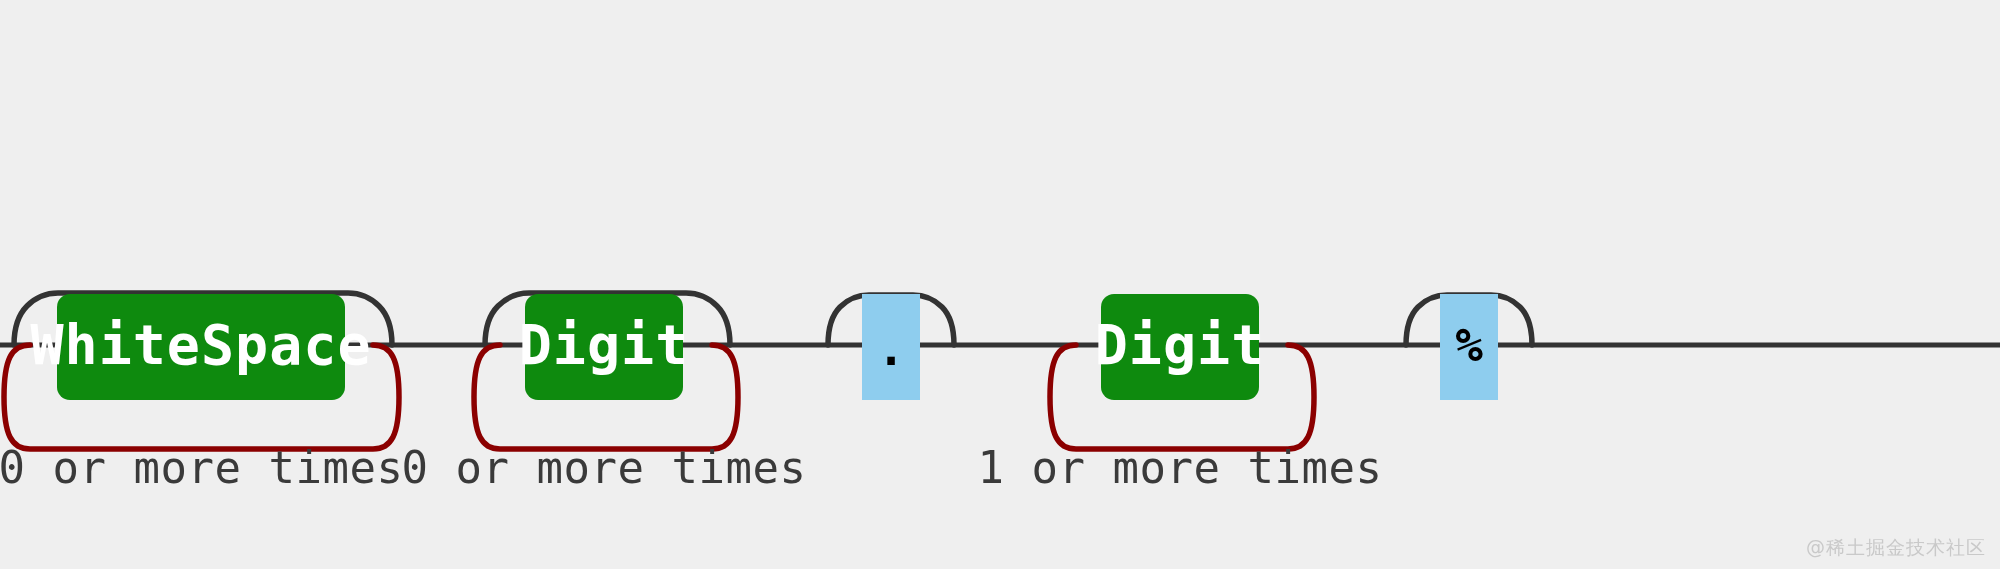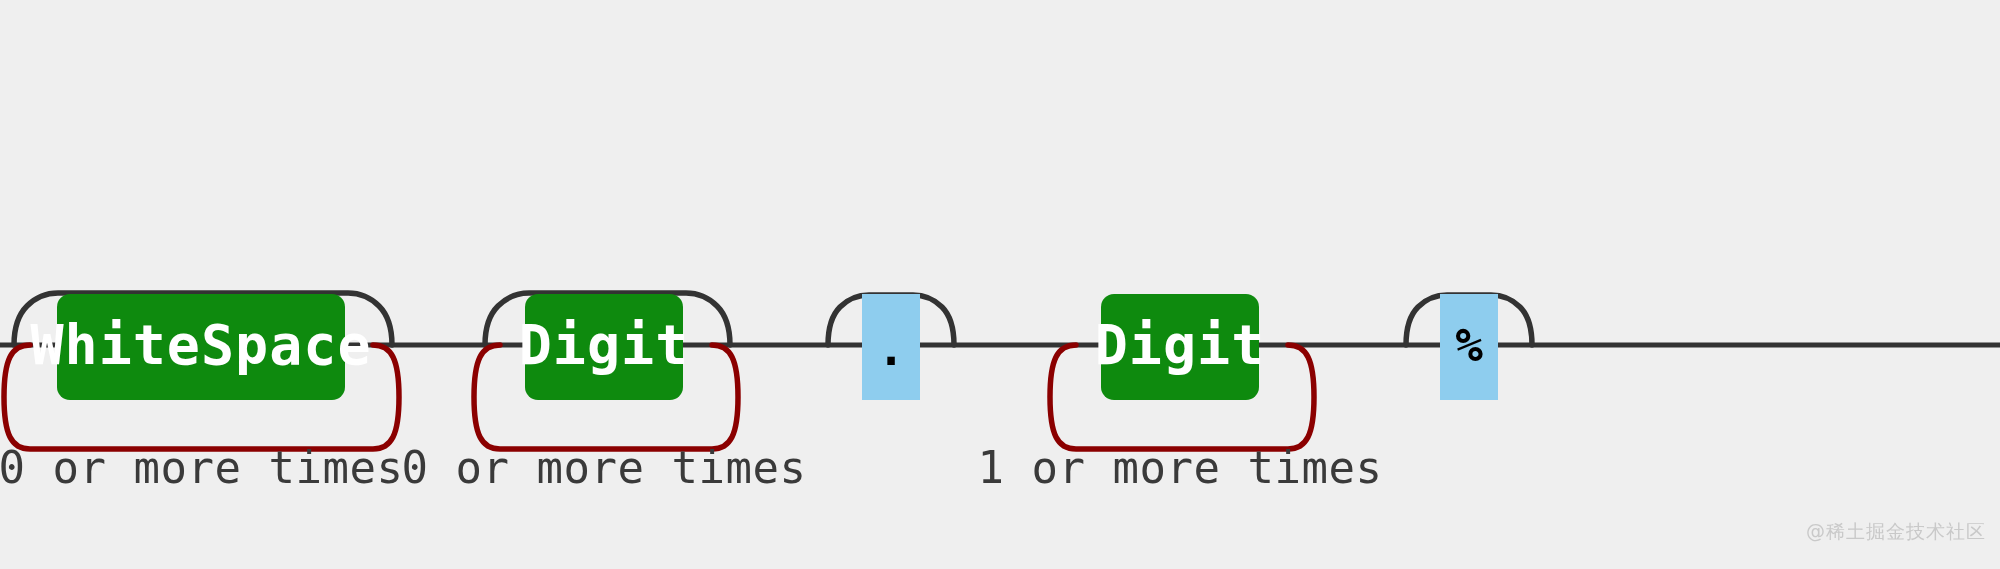--- a/index.html
+++ b/index.html
@@ -39,21 +39,21 @@
   .caption{
     fill:#3a3a3a;
     font-family:"DejaVu Sans Mono","Liberation Mono",monospace;
     font-size:44px;
     letter-spacing:0.5px;
     dominant-baseline:middle;
     text-anchor:middle;
   }
   .watermark{
     position:absolute;
-    right:14px;bottom:24px;
+    right:14px;bottom:8px;
     color:#c9c9c9;
     font-family:"DejaVu Sans","Liberation Sans",sans-serif;
     font-size:19px;
     letter-spacing:1px;
     user-select:none;
     white-space:nowrap;
   }
 </style>
 </head>
 <body>

